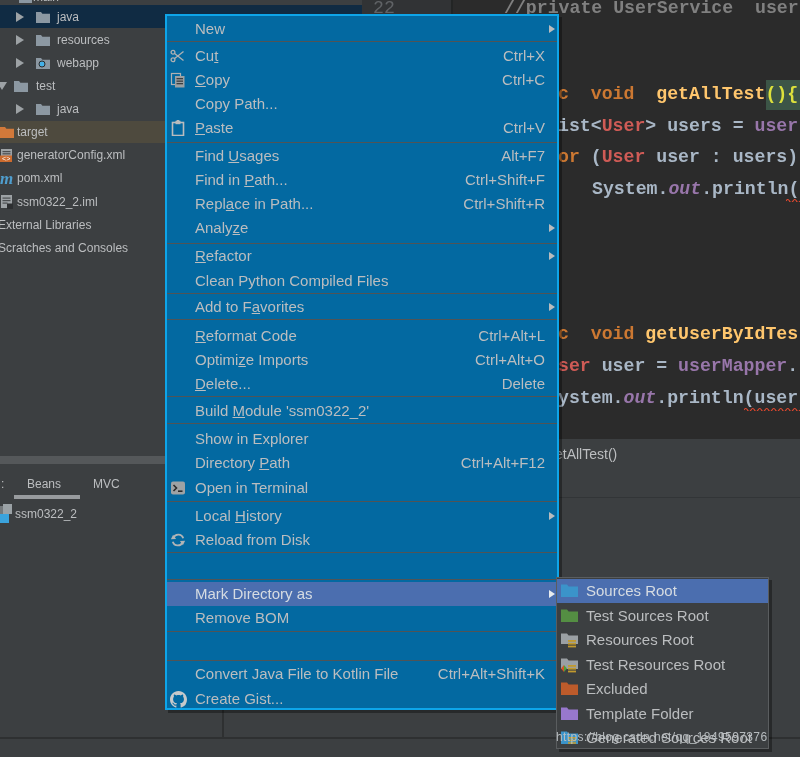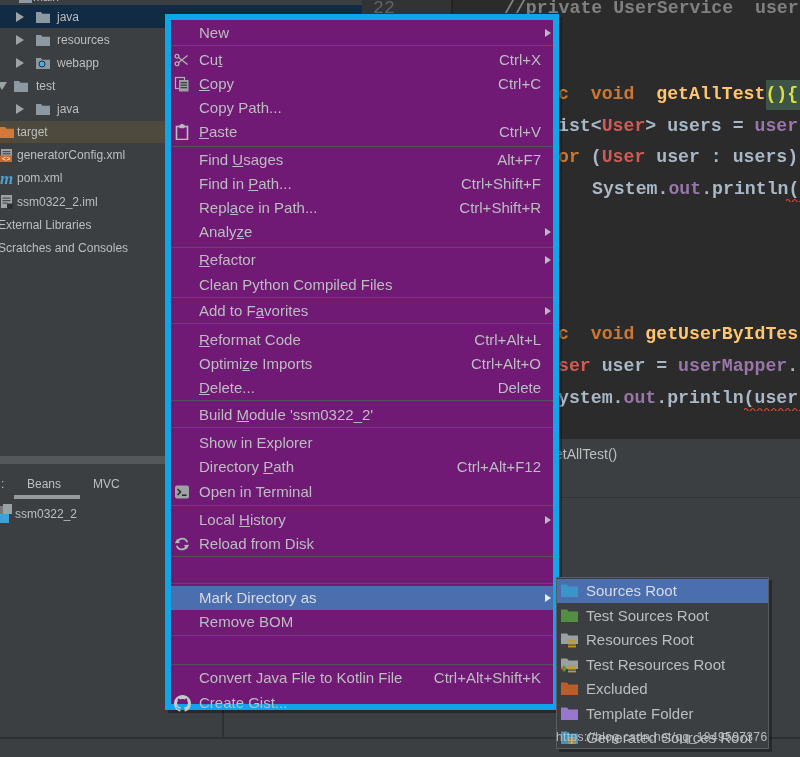--- a/index.html
+++ b/index.html
@@ -3,21 +3,21 @@
 <meta charset="utf-8">
 <style>
 *{margin:0;padding:0;box-sizing:border-box}
 html,body{width:800px;height:757px;overflow:hidden;background:#3c3f41;font-family:"Liberation Sans",sans-serif}
 #root{position:relative;width:800px;height:757px;overflow:hidden}
 .abs{position:absolute}
 .trow{position:absolute;height:23px;line-height:23px;font-size:12px;color:#bcbec0;white-space:pre}
 .arr{position:absolute;width:0;height:0;border-left:8px solid #9da2a5;border-top:5px solid transparent;border-bottom:5px solid transparent}
 .arrd{position:absolute;width:0;height:0;border-top:8px solid #9da2a5;border-left:5px solid transparent;border-right:5px solid transparent}
 .line{position:absolute;font-family:"Liberation Mono",monospace;font-size:18.2px;line-height:23px;white-space:pre;color:#a9b7c6;font-weight:bold;letter-spacing:0}
-.o{color:#cc7832}.y{color:#ffc66d}.rd{color:#cf5b56}.pu{color:#9876aa}.it{}
+.o{color:#cc7832}.y{color:#ffc66d}.rd{color:#cf5b56}.pu{color:#9876aa}.it{font-style:italic}
 .mi{position:absolute;left:0;width:100%;height:24px;line-height:24px;font-size:15px;color:#bbbdbf;white-space:nowrap}
 .lbl{position:absolute;left:28px}
 .sc{position:absolute;right:12px}
 .msep{position:absolute;left:0;width:100%;height:1px;background:#515456}
 .mar{position:absolute;right:2px;top:8px;width:0;height:0;border-left:6px solid #b9bcbe;border-top:4px solid transparent;border-bottom:4px solid transparent}
 .mic{position:absolute;left:3px;top:4px}
 .si{position:absolute;left:0;width:100%;height:24px;line-height:24px;font-size:15px;color:#bbbdbf;white-space:nowrap}
 .slbl{position:absolute;left:29px}
 .sic{position:absolute;left:4px;top:4px}
 </style>
@@ -129,21 +129,21 @@
 <div class="abs trow" style="left:27px;top:473px">Beans</div>
 <div class="abs trow" style="left:93px;top:473px">MVC</div>
 <div class="abs" style="left:14px;top:495px;width:66px;height:4px;background:#989b9e"></div>
 <svg class="abs" style="left:0px;top:504px" width="18" height="20" viewBox="0 0 18 20">
       <rect x="0" y="2" width="8" height="9" fill="#74797c"></rect>
       <rect x="3" y="0" width="9" height="10" fill="#9aa1a5"></rect>
       <rect x="0" y="10" width="9" height="9" fill="#3ba3dc"></rect>
     </svg>
 <div class="trow" style="left:15px;top:503px">ssm0322_2</div>
 
-<div class="abs" style="left:165px;top:14px;width:394px;height:696px;background:#701a75;border:6px solid #0ea5e9;box-shadow:3px 3px 0 rgba(0,0,0,0.35)">
+<div class="abs" style="left:165px;top:14px;width:394px;height:696px;background:#0369a1;border:2px solid #0ea5e9;box-shadow:3px 3px 0 rgba(0,0,0,0.35)">
 
 <div class="mi" style="top:0.5px">
         <span class="lbl">New</span>
         <span class="mar"></span>
       </div>
 <div class="msep" style="top:24.5px"></div>
 
 <div class="mi" style="top:28px">
         <svg class="mic" width="16" height="16" viewBox="0 0 16 16">
           <g stroke="#aeb1b3" stroke-width="1.3" fill="none">

